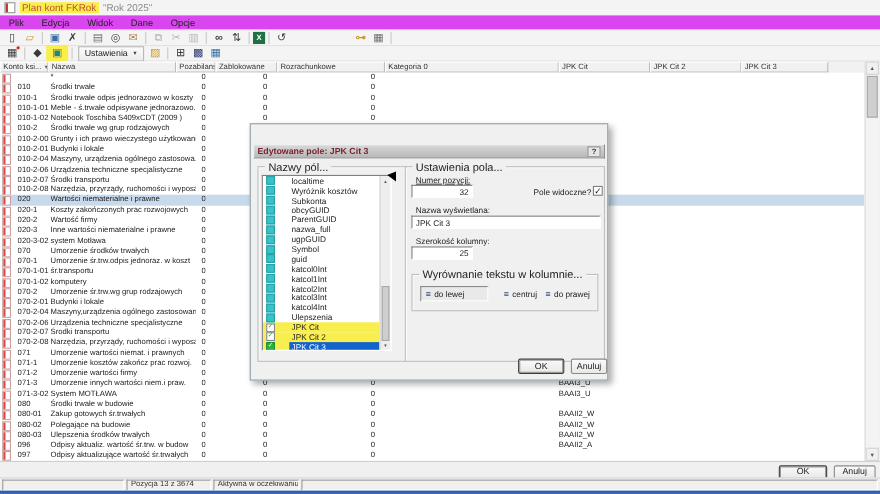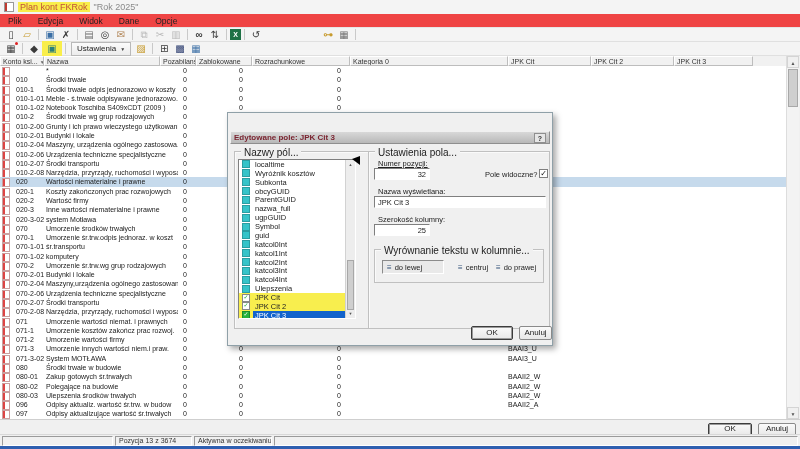--- a/index.html
+++ b/index.html
@@ -5,21 +5,21 @@
   html,body{margin:0;padding:0;}
   #root{position:relative;width:800px;height:449px;background:#f0f0f0;overflow:hidden;
         font-family:"Liberation Sans","DejaVu Sans",sans-serif;color:#222;cursor:default;}
   .abs{position:absolute;}
   
   .titlebar{left:0;top:0;width:800px;height:14px;background:#f4f4f4;display:flex;align-items:center;gap:4px;padding-left:4px;box-sizing:border-box;font-size:9px;}
   .app-icon{width:10px;height:10px;flex:none;background:linear-gradient(90deg,#c03a30 30%,#fff 30%);border:1px solid #999;box-sizing:border-box;}
   .title-hl{background:#f9ee4a;color:#c0503a;padding:0 2px;white-space:nowrap;}
   .title-rest{color:#8a8a8a;white-space:nowrap;}
   
-  .menubar{left:0;top:14px;width:800px;height:13px;display:flex;align-items:center;font-size:8.5px;background:#ef4444;}
+  .menubar{left:0;top:14px;width:800px;height:13px;display:flex;align-items:center;font-size:8.5px;background:#d946ef;}
   .menu-item{padding:0 8px;height:100%;display:flex;align-items:center;}
   
   .toolbar{left:0;width:800px;height:15px;display:flex;align-items:center;padding-left:3px;box-sizing:border-box;background:#f4f4f4;border-bottom:1px solid #e0e0e0;}
   .toolbar1{top:27px;border-top:1px solid #e6e6e6;}
   .toolbar2{top:42px;height:14px;}
   .tb-btn{width:16px;height:13px;flex:none;display:flex;align-items:center;justify-content:center;font-size:10px;color:#333;}
   .tb-sep{width:1px;height:11px;background:#c9c9c9;margin:0 3px;flex:none;}
   .tb-gap{flex:none;height:1px;}
   .g-dark{color:#3a3a3a;} .g-gold{color:#c79b2e;} .g-blue{color:#3a6ea5;} .g-gray{color:#6d6d6d;}
   .g-muted{color:#b8b8b8;} .g-tan{color:#b08455;} .g-teal{color:#2c7f7a;} .g-navy{color:#2d3e70;}
@@ -64,21 +64,21 @@
   .dialog{left:227px;top:112px;width:326px;height:234px;background:#f0f0f0;border:1px solid #8fa0a8;box-shadow:3px 3px 6px rgba(0,0,0,.35);box-sizing:border-box;}
   .dlg-title{position:absolute;left:0;top:0;right:0;height:16px;background:#11606f;display:flex;align-items:center;gap:4px;padding-left:3px;}
   .dlg-icon{width:9px;height:9px;background:#7e1f2d;border:1px solid #5c1620;flex:none;}
   .dlg-title-text{color:#fff;font-size:8.5px;flex:1;white-space:nowrap;}
   .dlg-ctl{width:17px;height:16px;color:#fff;font-size:8px;display:flex;align-items:center;justify-content:center;flex:none;}
   .dlg-sub{position:absolute;left:2px;top:18px;right:2px;height:13px;background:linear-gradient(#d8d8d8,#b8b8b8);border:1px solid;border-color:#f0f0f0 #8f8f8f #8f8f8f #f0f0f0;display:flex;align-items:center;font-size:8px;font-weight:bold;color:#7a2430;padding:0 3px;box-sizing:border-box;}
   .dlg-help{margin-left:auto;width:12px;height:10px;background:#e6e6e6;border:1px solid #8f8f8f;font-size:7px;font-weight:bold;color:#333;text-align:center;line-height:9px;box-sizing:border-box;}
   .grp{position:absolute;border:1px solid #c0c0c0;box-shadow:1px 1px 0 #fafafa inset;}
   .grp-label{position:absolute;top:-5px;left:6px;background:#f0f0f0;padding:0 3px;font-size:10px;color:#222;white-space:nowrap;}
   .listbox{position:absolute;left:10px;top:46px;width:118px;height:160px;background:#fff;border:1px solid;border-color:#7f7f7f #fff #fff #7f7f7f;box-sizing:border-box;overflow:hidden;}
-  .li{height:8.88px;display:flex;align-items:center;gap:3px;padding-left:3px;font-size:7.5px;white-space:nowrap;}
+  .li{height:8.88px;display:flex;align-items:center;gap:13px;padding-left:3px;font-size:7.5px;white-space:nowrap;}
   .li .cb{width:6px;height:6px;flex:none;background:#35c4c9;border:1px solid #2b9ea2;font-size:6px;line-height:5px;text-align:center;color:#18a32e;box-sizing:content-box;}
   .li.checked .cb{background:#fff;border-color:#888;}
   .li.hl{background:#f8ee4e;}
   .li .label{padding:0 2px;}
   .li.sel .label{background:#1263cc;color:#fff;flex:1;}
   .li.sel .cb{background:#28b43c;border-color:#1d8c2e;color:#fff;}
   .lscroll{position:absolute;right:0;top:0;width:10px;bottom:0;background:#ededed;border-left:1px solid #d2d2d2;box-sizing:border-box;}
   .ls-arrow{position:absolute;left:0;width:9px;height:9px;font-size:4px;color:#555;text-align:center;line-height:9px;}
   .ls-up{top:0;} .ls-down{bottom:0;}
   .ls-thumb{position:absolute;left:1px;top:100px;width:7px;height:50px;background:#cfcfcf;border:1px solid #a8a8a8;box-sizing:border-box;}

